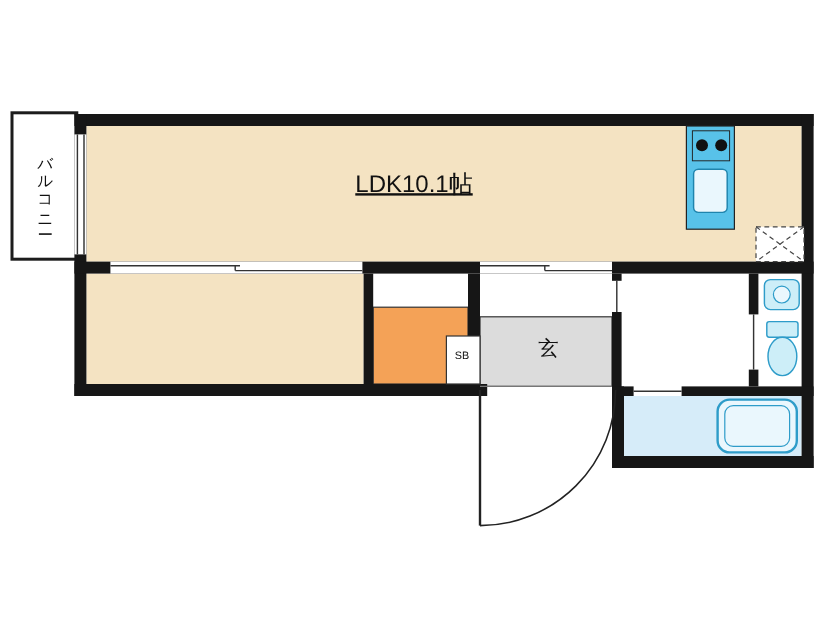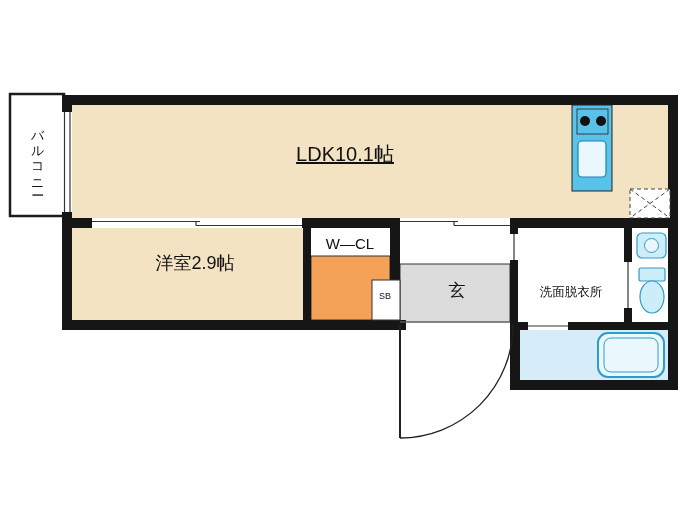--- a/index.html
+++ b/index.html
@@ -120,19 +120,16 @@
     <rect x="372" y="280" width="28" height="40" fill="#ffffff" stroke="#333" stroke-width="1"></rect>
 
     <g fill="none" stroke="#222">
       <line x1="400" y1="325" x2="400" y2="438" stroke-width="2"></line>
       <path d="M 513 325 A 113 113 0 0 1 400 438" stroke-width="1.3"></path>
     </g>
   </svg>
 
   <div class="room-label lbl-balcony">バルコニー</div>
   <div class="room-label lbl-ldk">LDK10.1帖</div>
-  <div class="room-label lbl-western">洋室2.9帖</div>
-  <div class="room-label lbl-wcl">W—CL</div>
   <div class="room-label lbl-genkan">玄</div>
-  <div class="room-label lbl-washroom">洗面脱衣所</div>
   <div class="room-label lbl-sb">SB</div>
 
 </div>
 
 </body></html>

